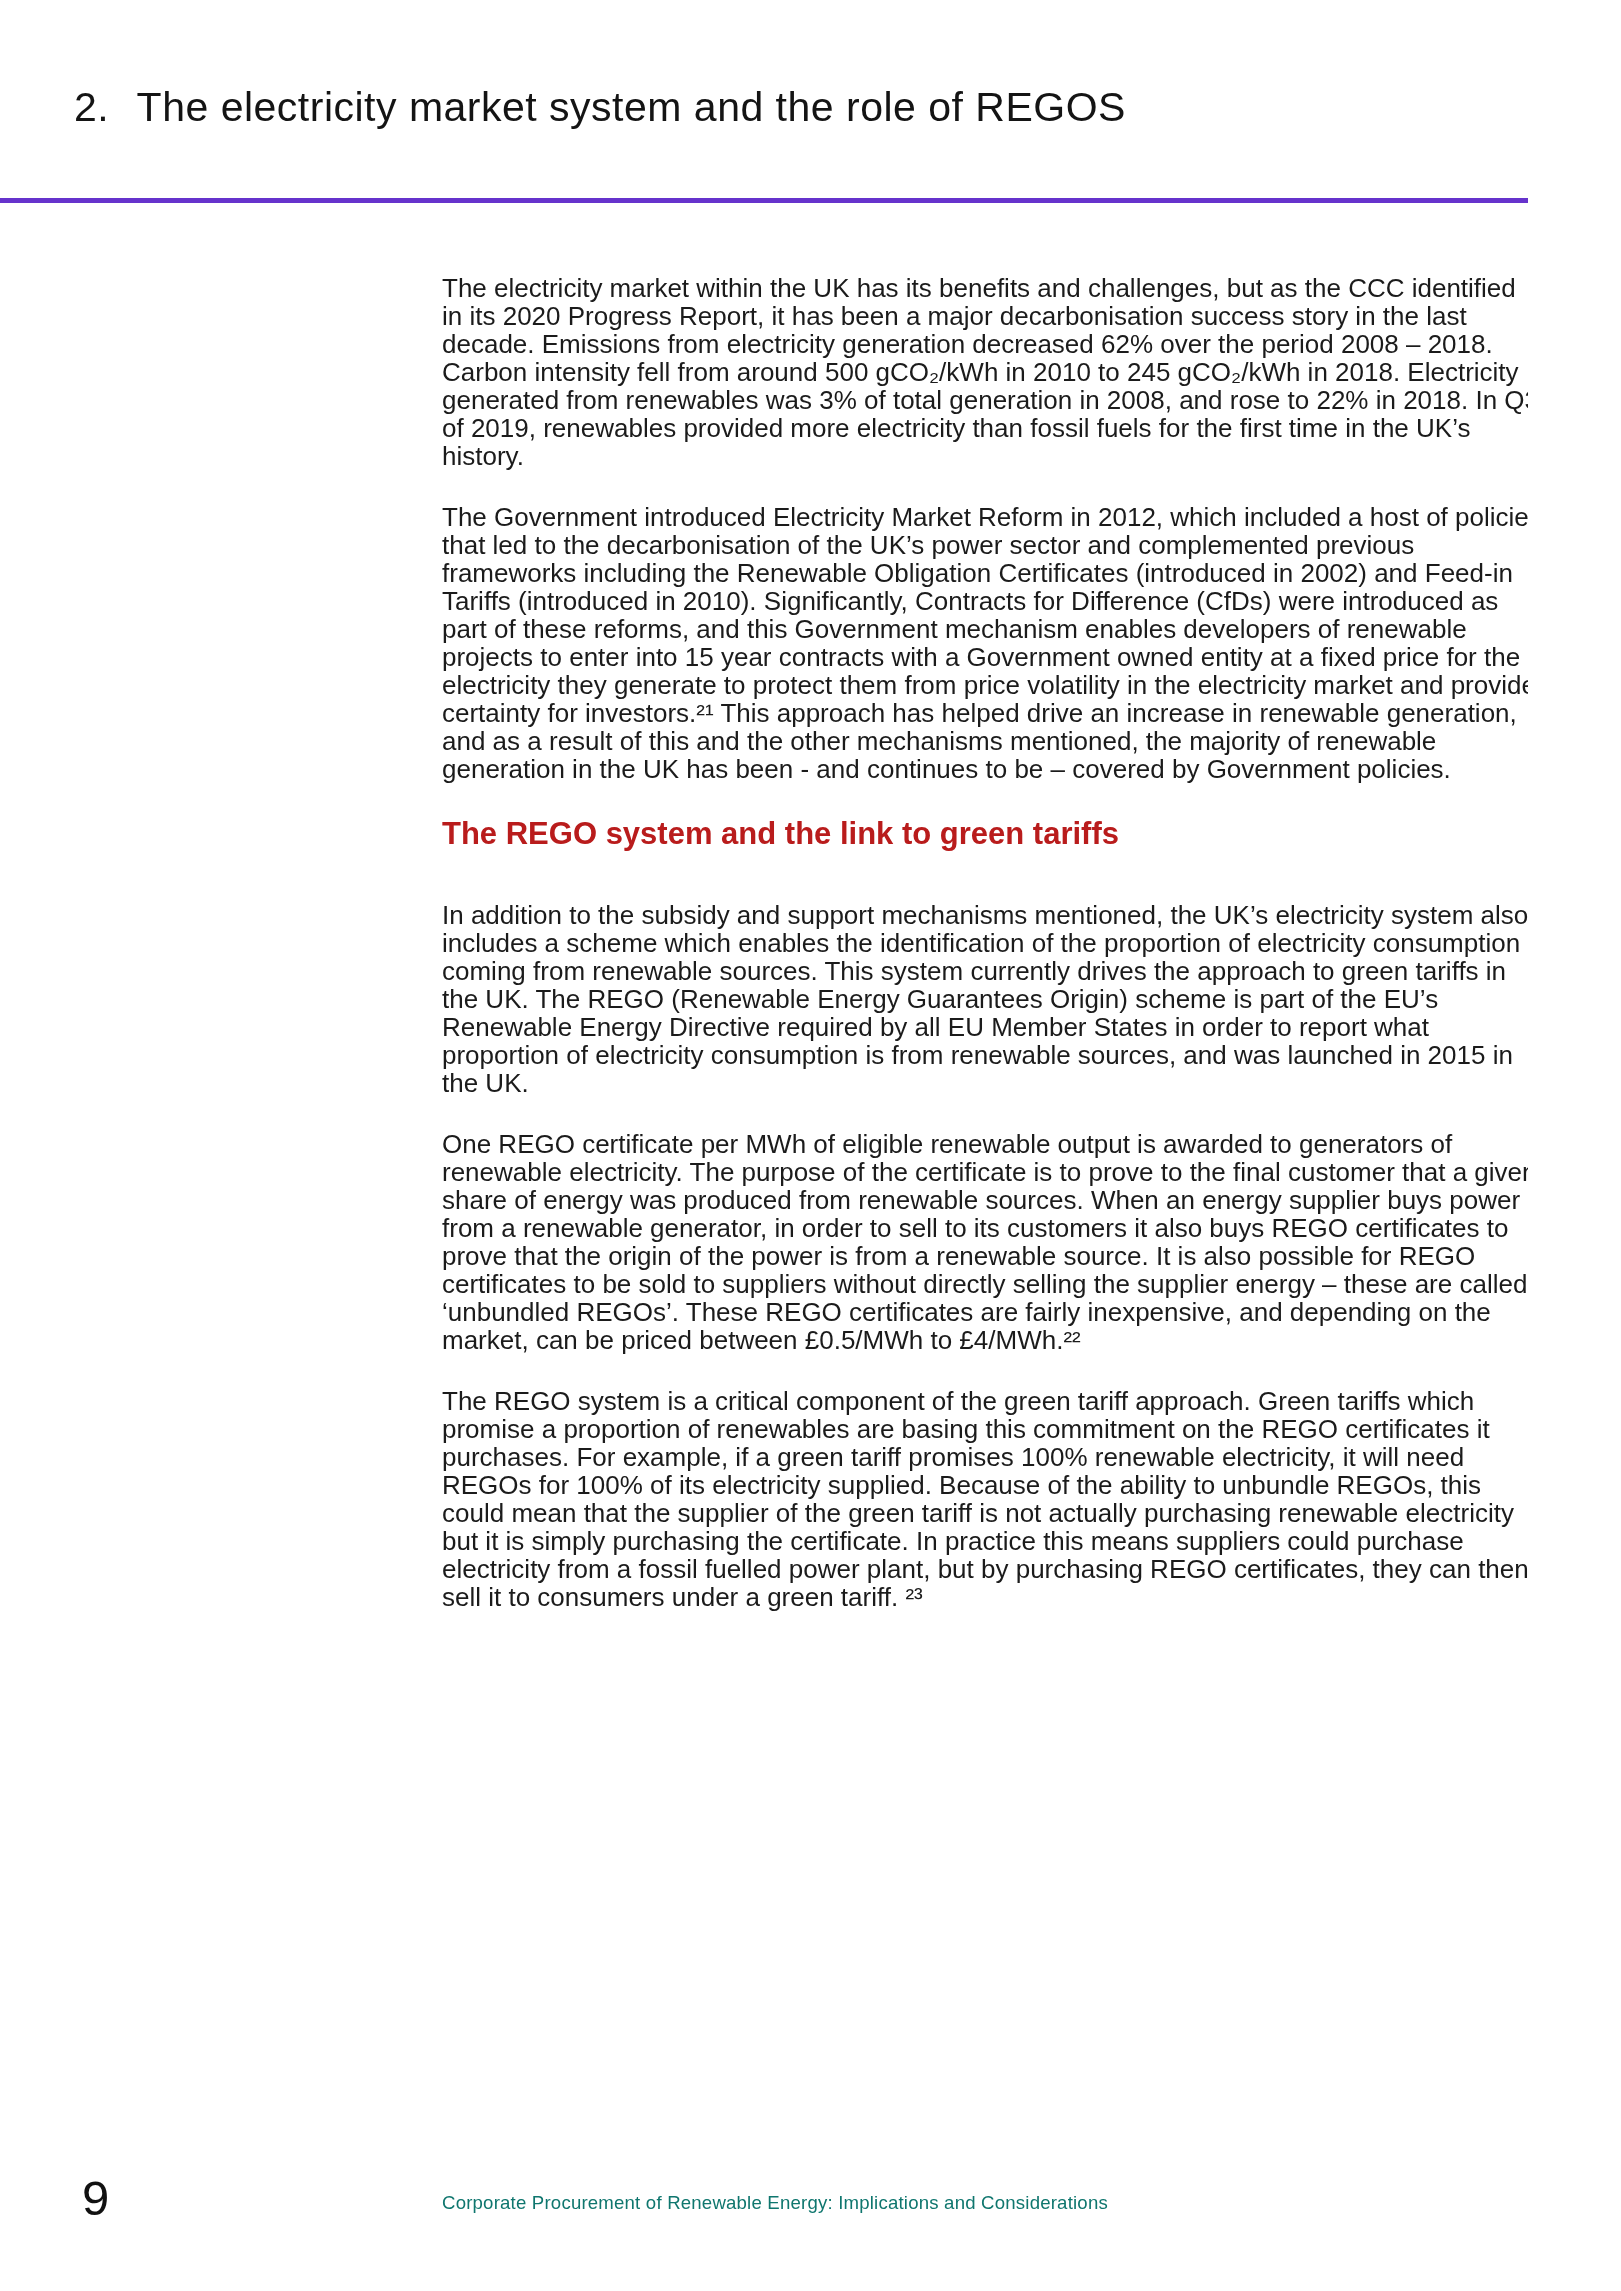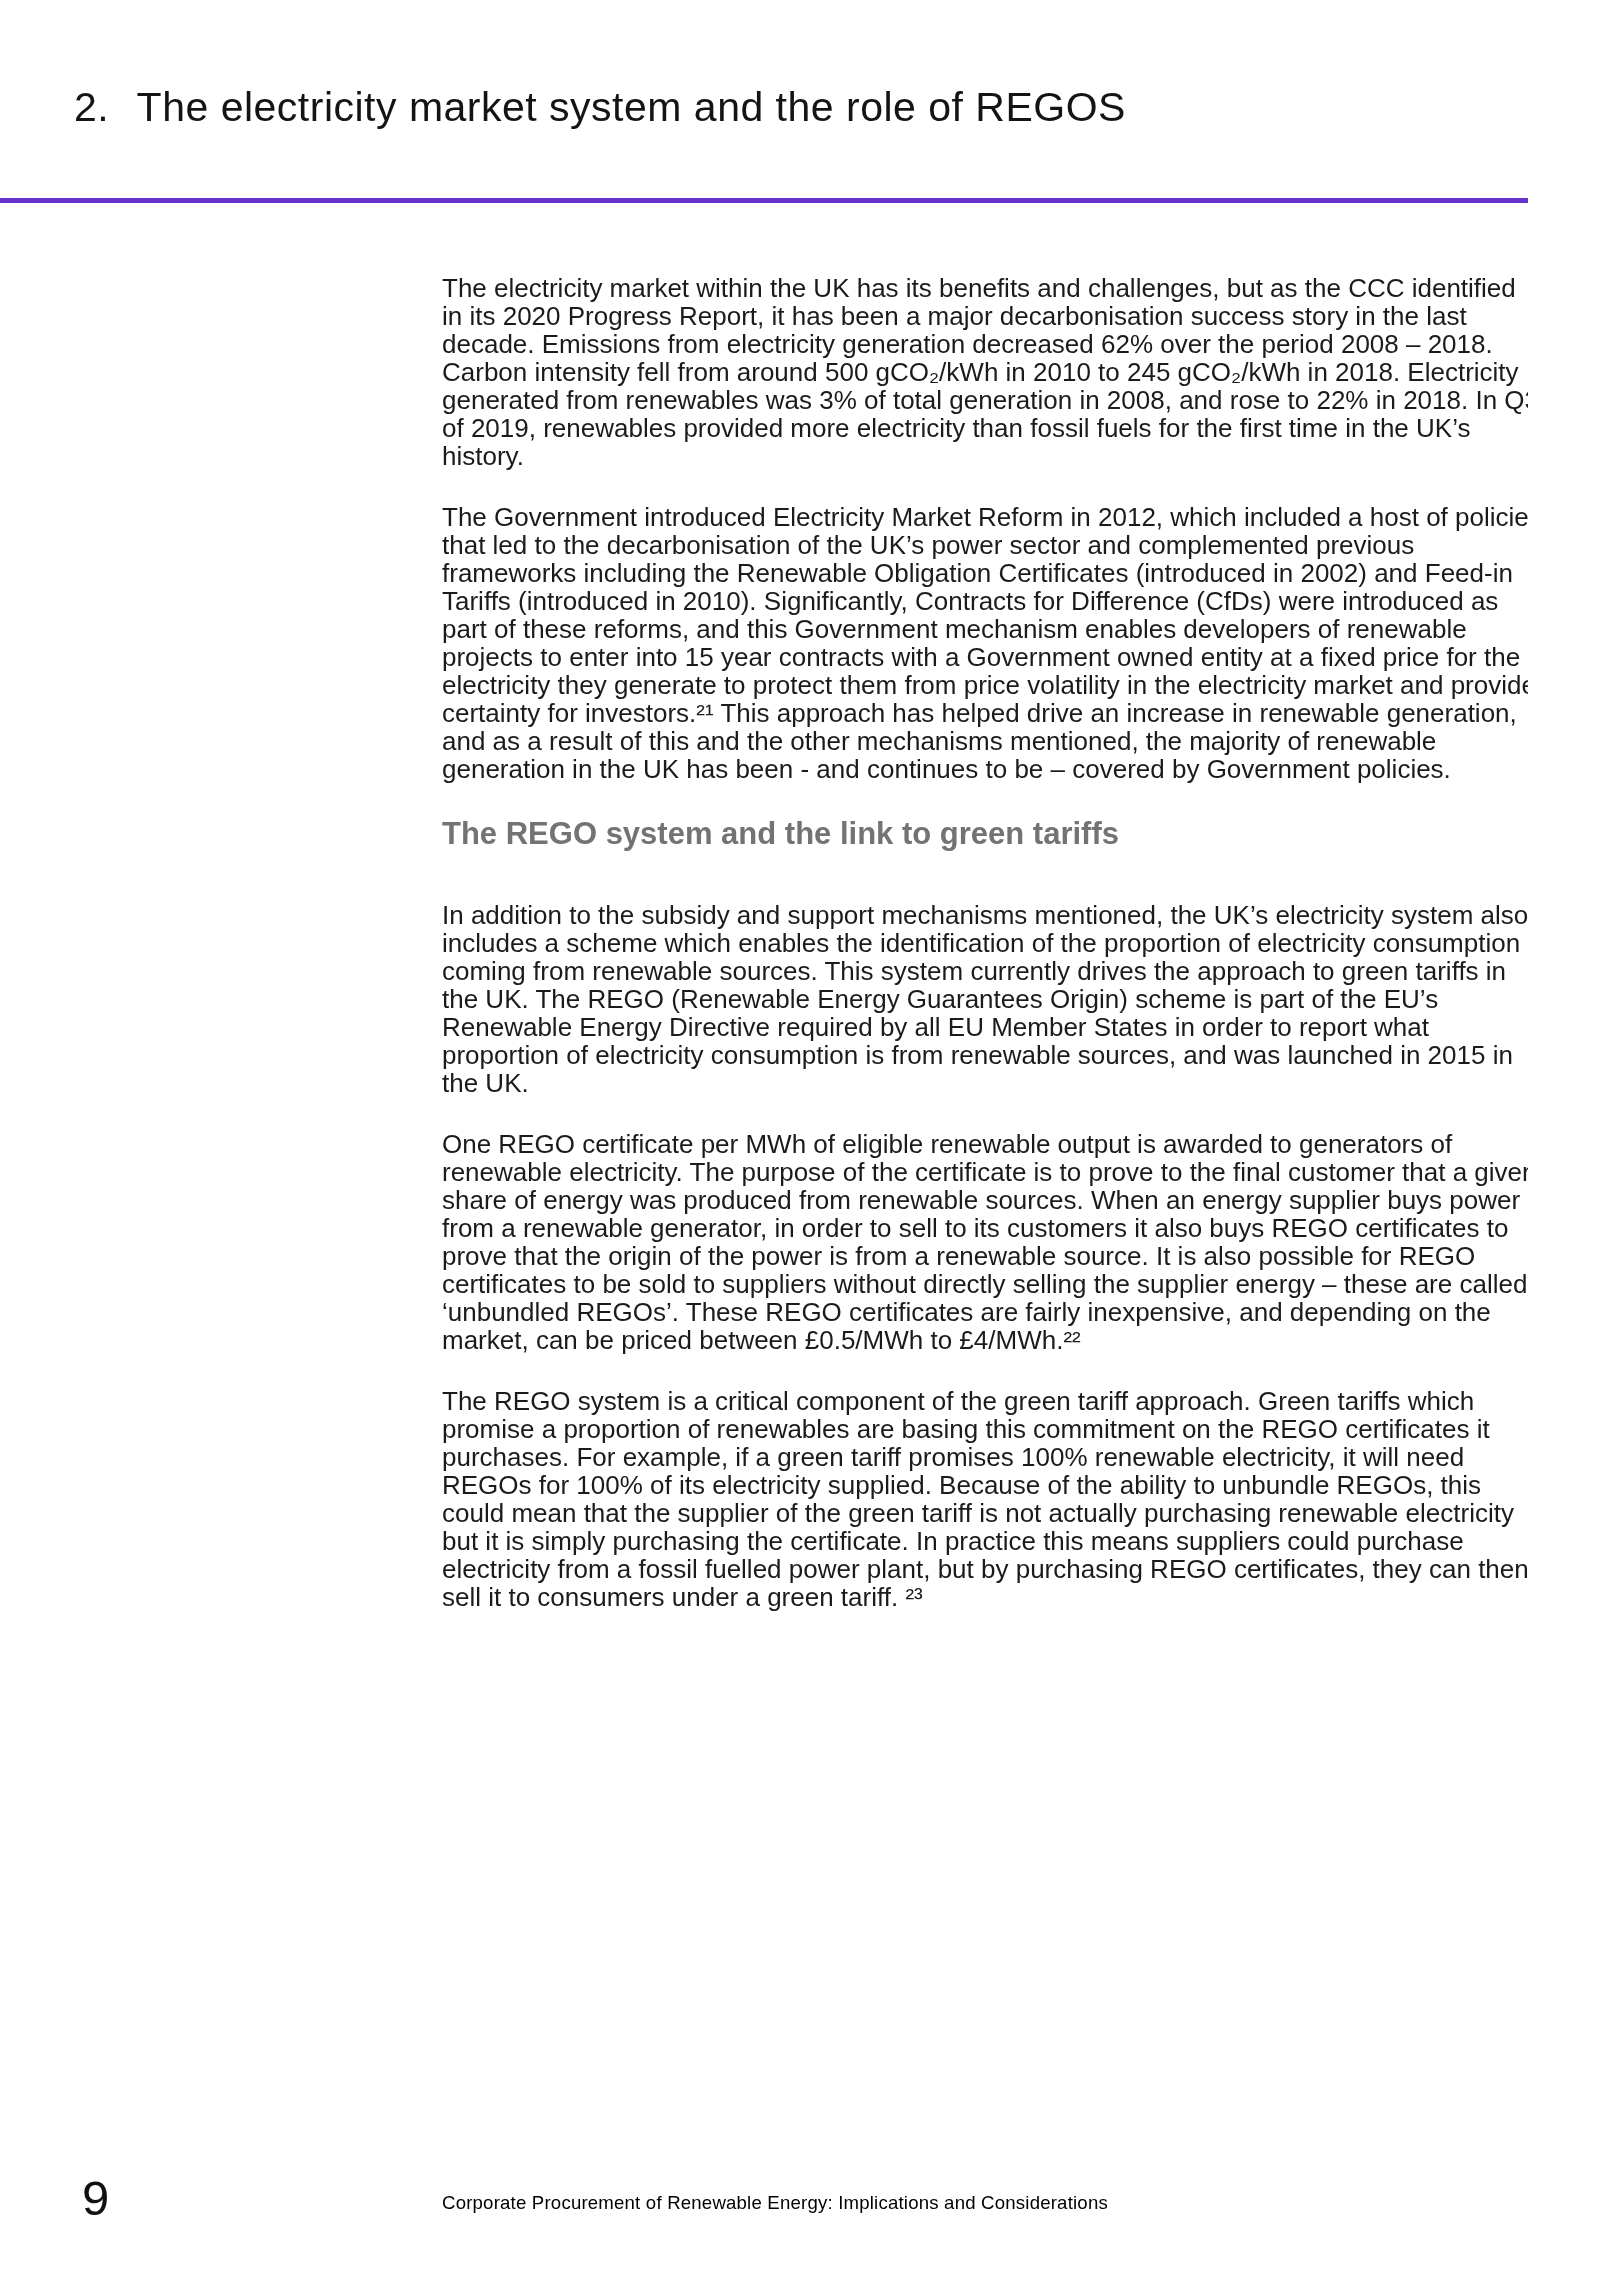--- a/index.html
+++ b/index.html
@@ -42,39 +42,39 @@
     font-size: 26px;
     line-height: 28px;
     font-weight: 400;
     color: #1b1b1b;
     margin-bottom: 33px;
     text-align: left;
   }
   .subsection-heading {
     font-size: 31px;
     font-weight: 700;
-    color: #737373;
+    color: #b91c1c;
     margin: 13.7px 0 49px 0;
   }
   .page-number {
     position: absolute;
     left: 82px;
     top: 2170px;
     font-size: 49px;
     font-weight: 400;
     color: #111111;
   }
   .footer-title {
     position: absolute;
     left: 442px;
     top: 2192px;
     font-size: 18.6px;
     font-weight: 400;
     letter-spacing: 0.2px;
-    color: #000000;
+    color: #0f766e;
   }
 </style>
 </head>
 <body>
 
 <div class="page">
 
   <h1 class="section-heading"><span class="num">2.</span><span>The electricity market system and the role of REGOS</span></h1>
 
   <div class="heading-rule"></div>

